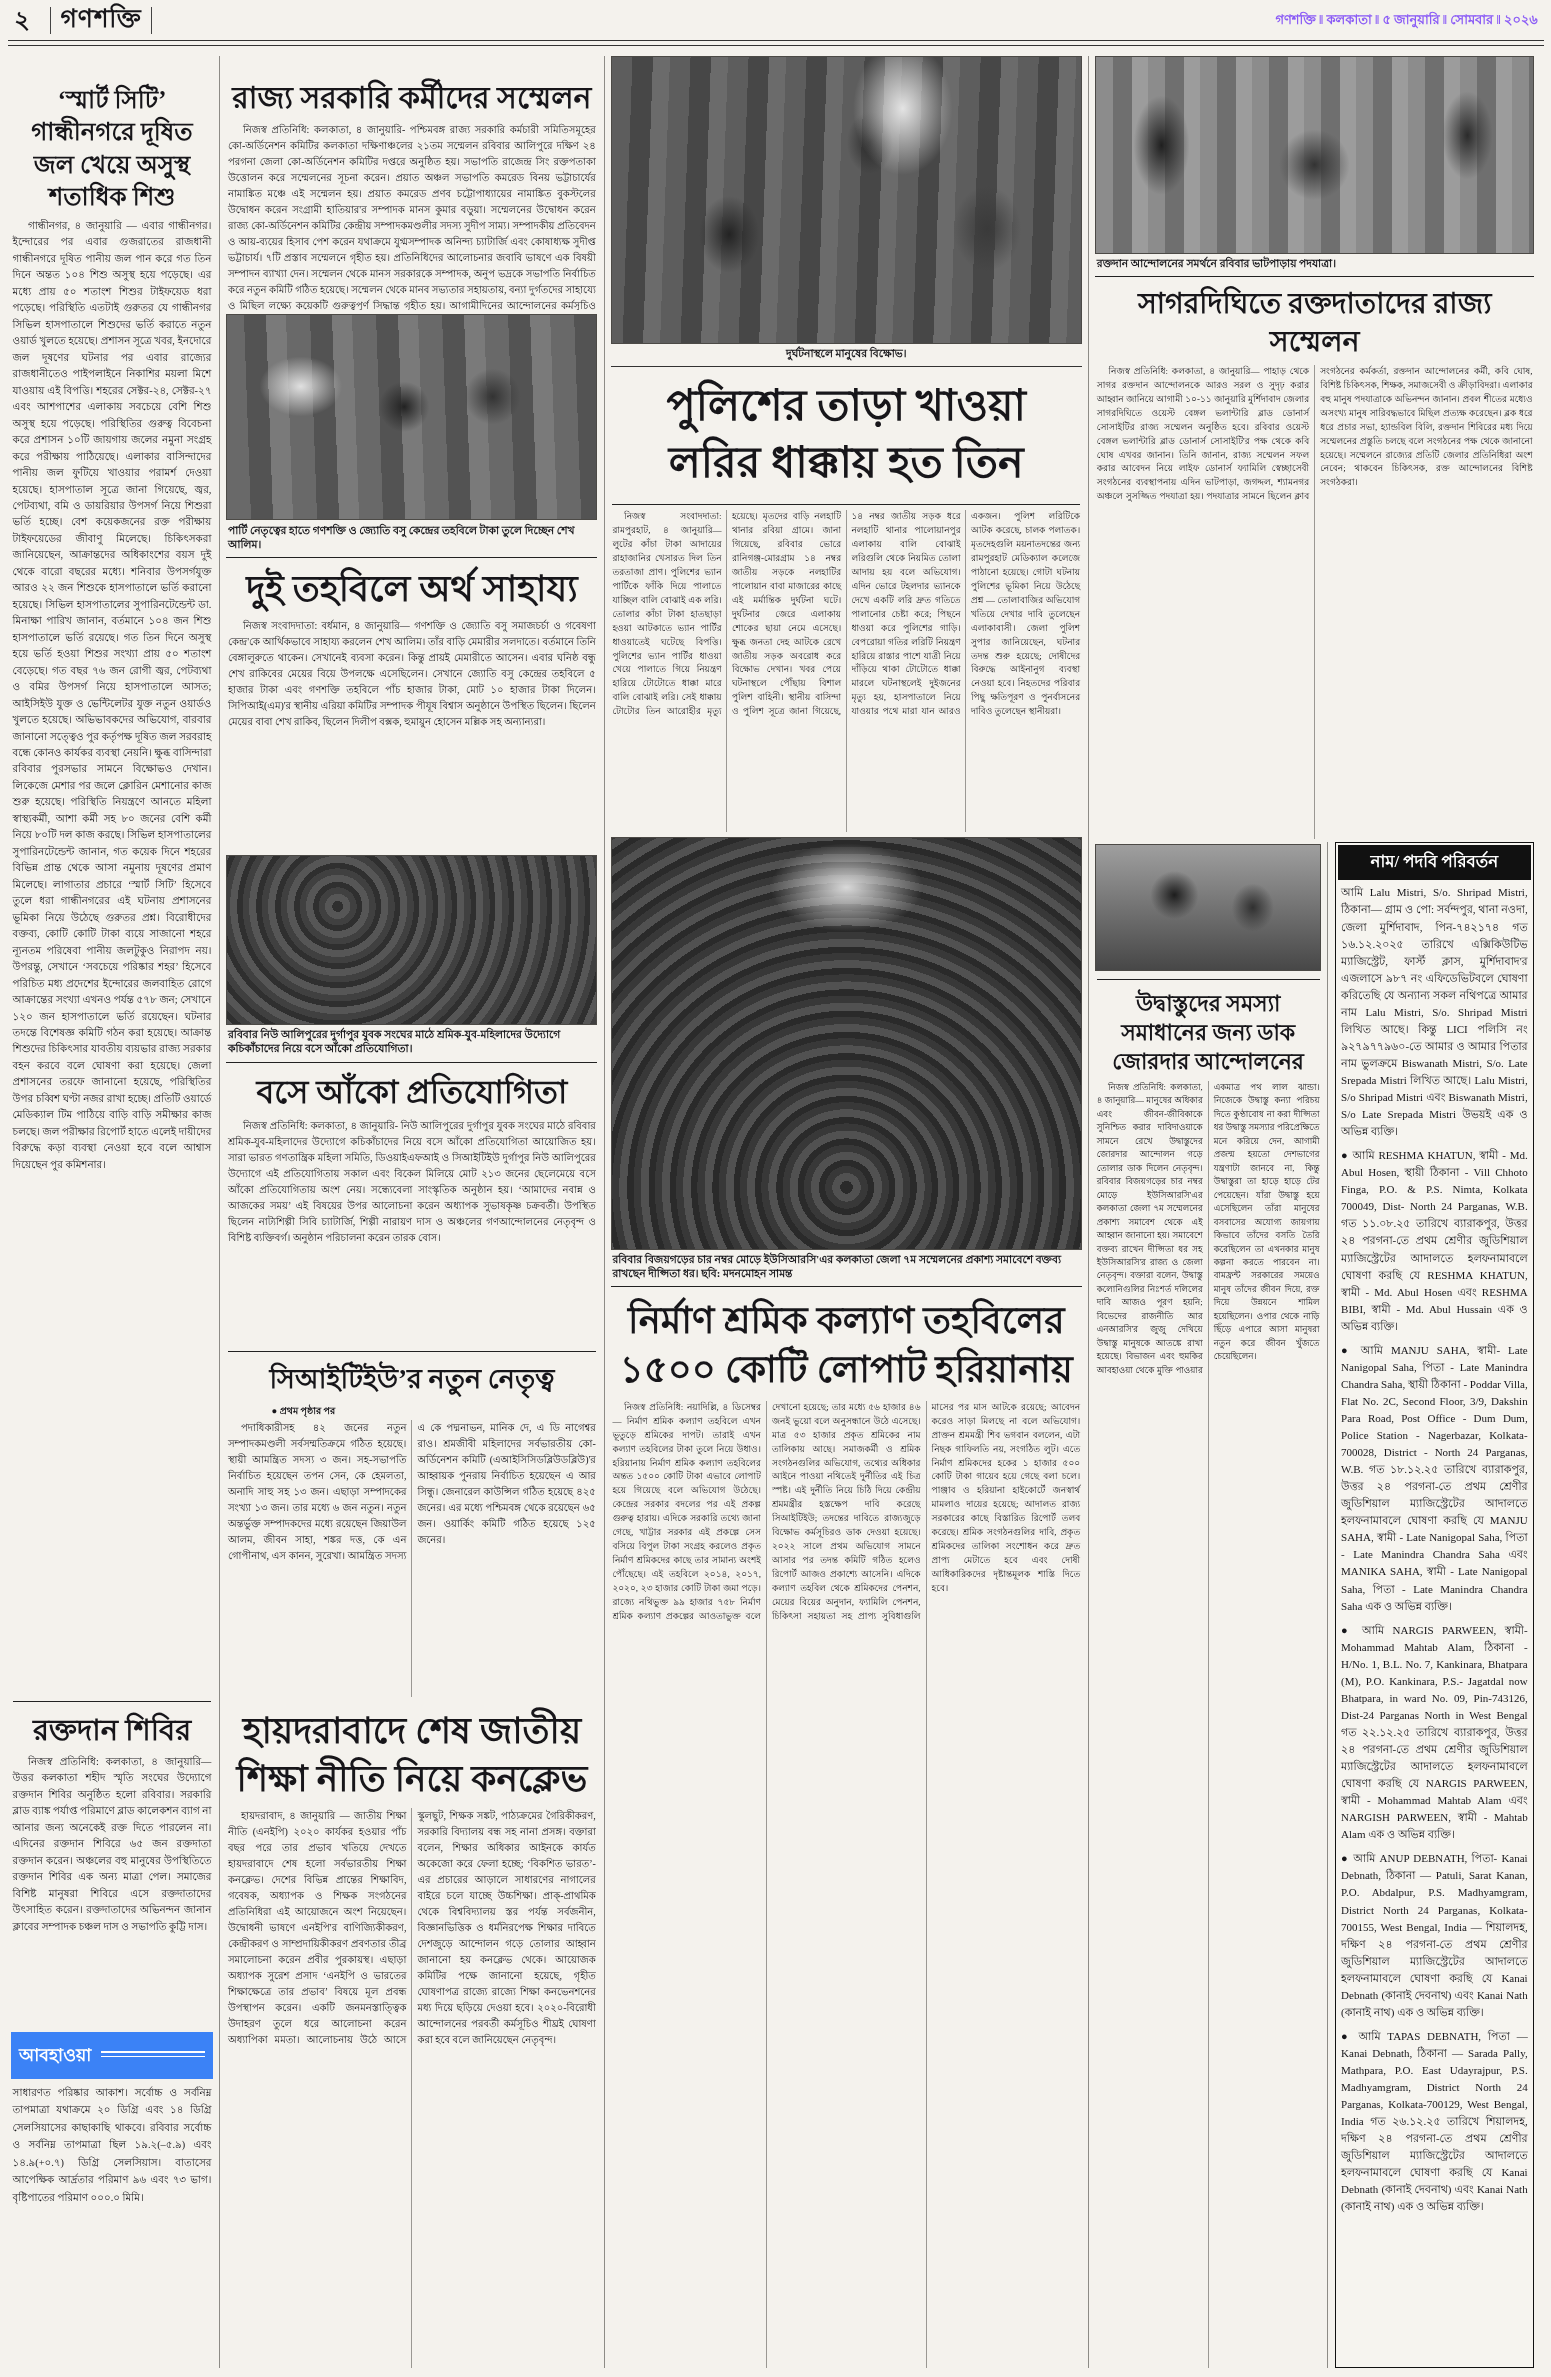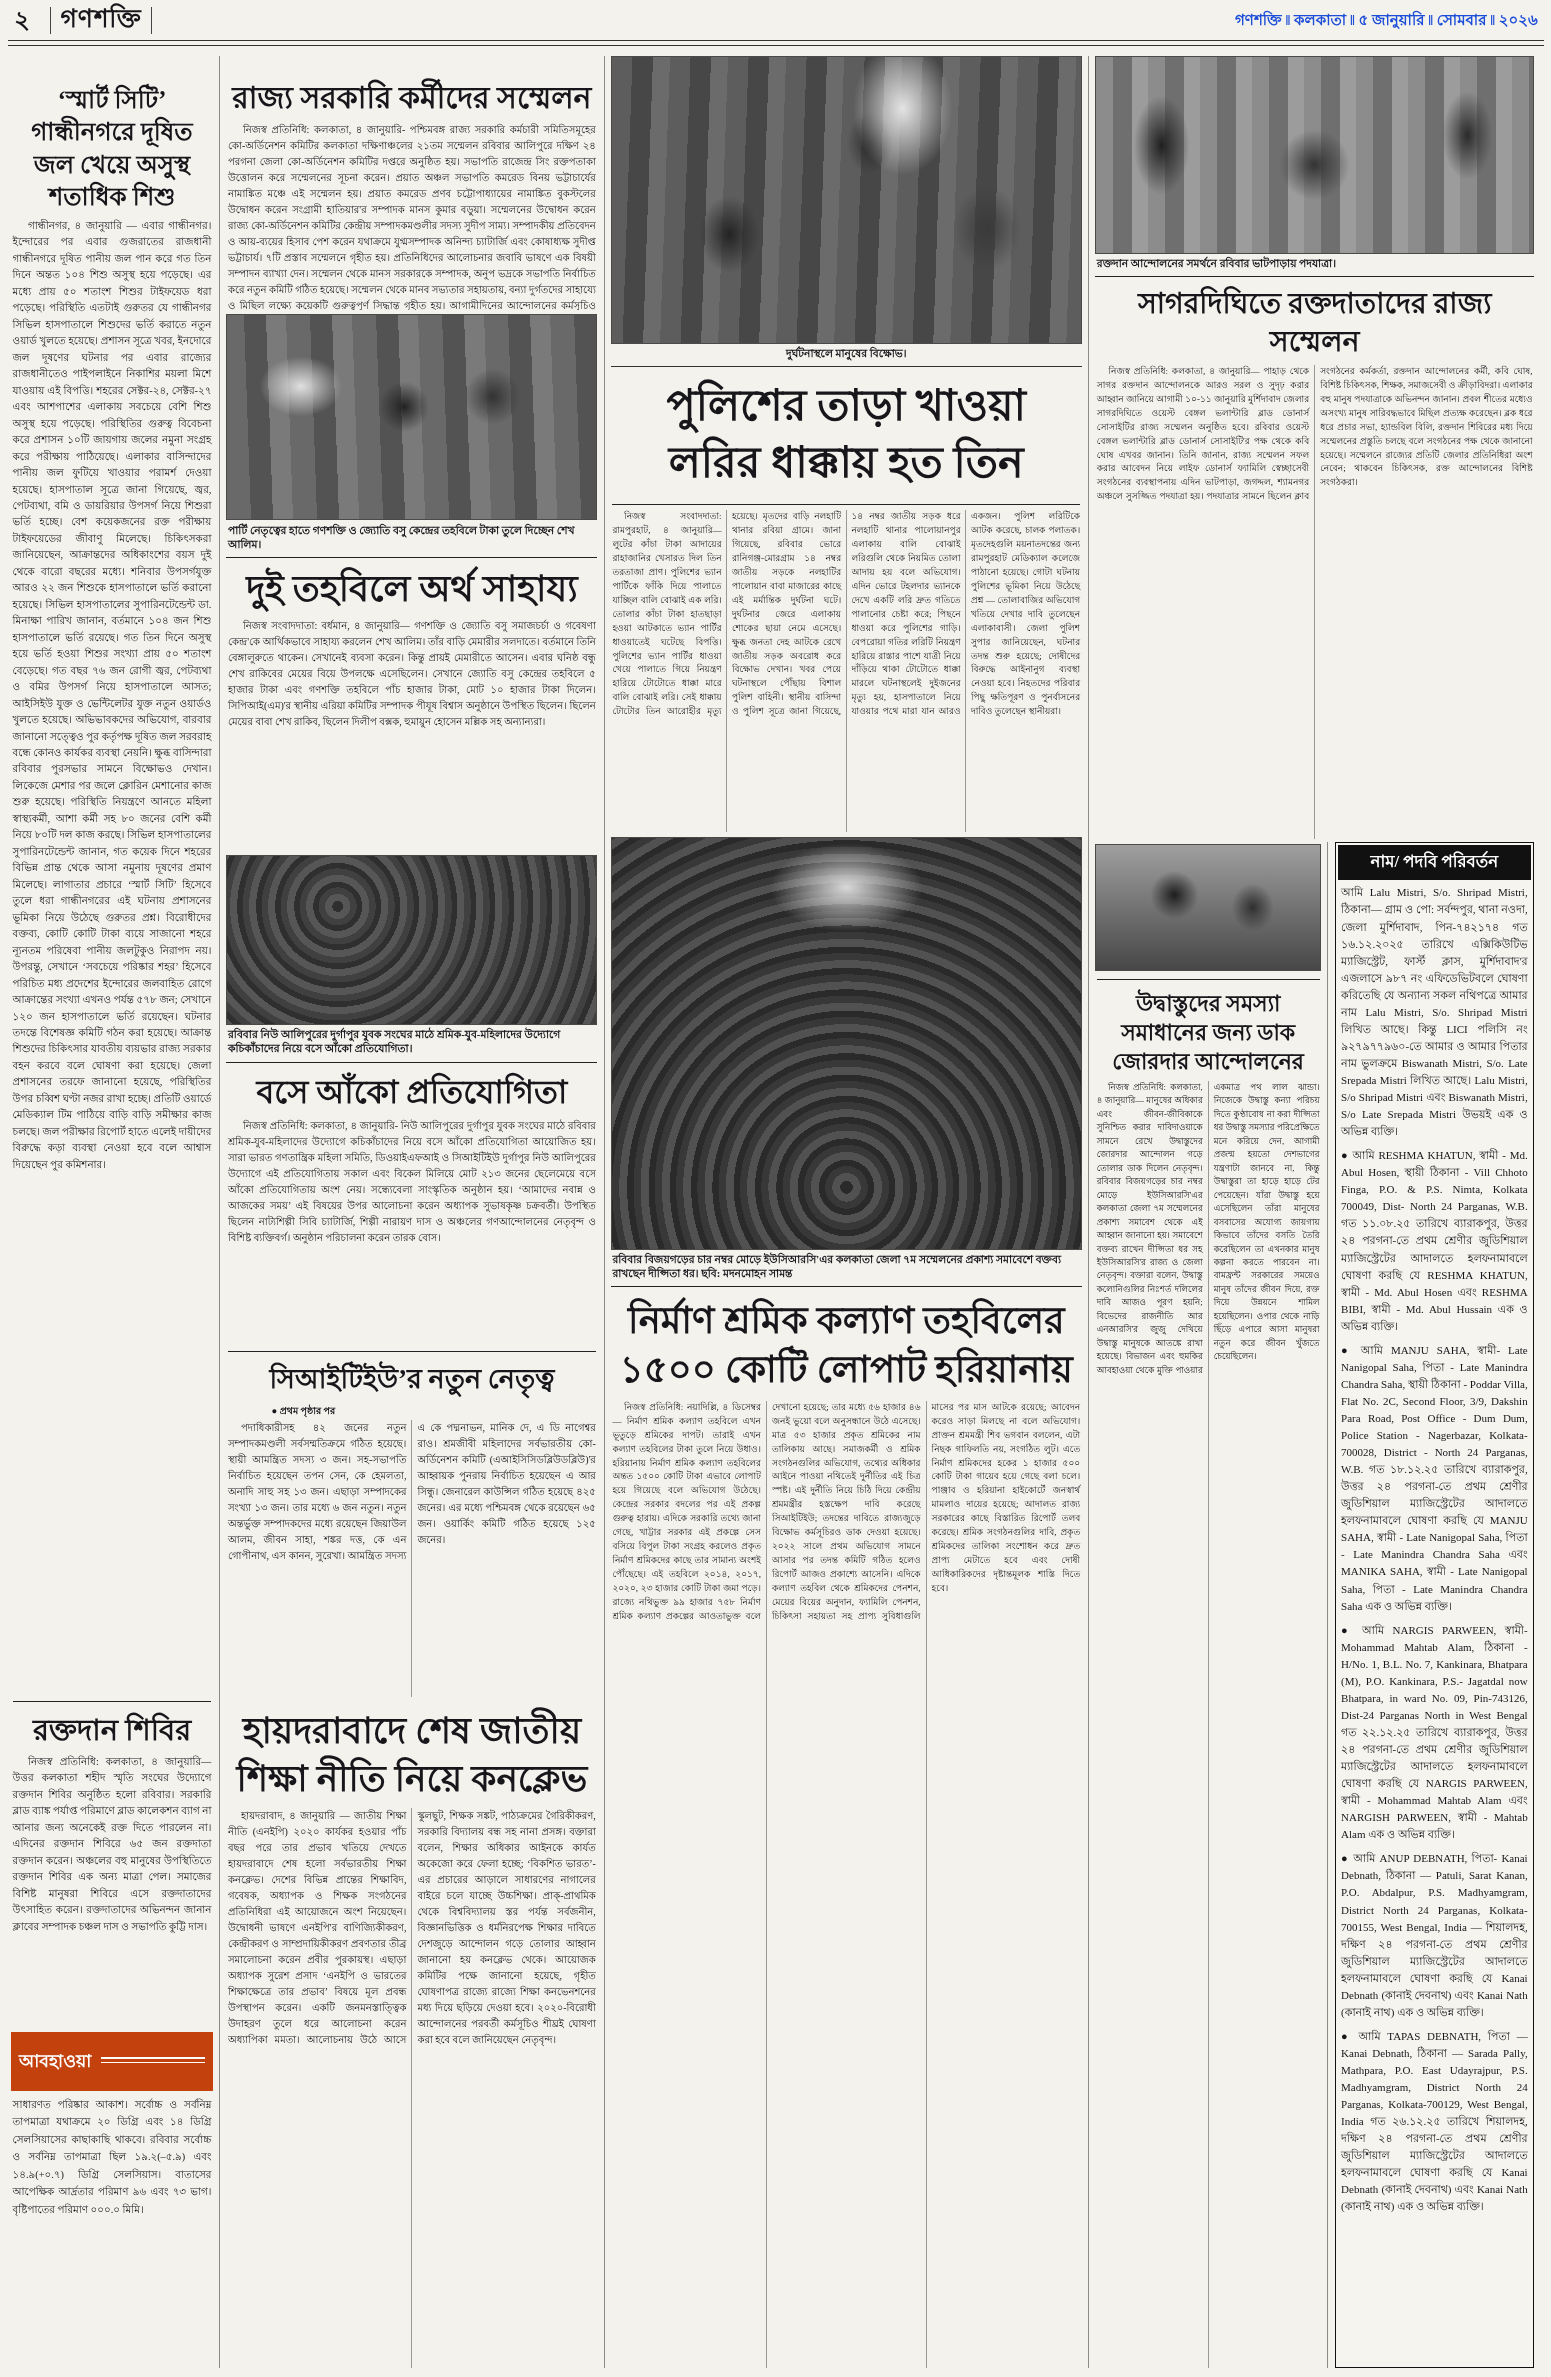--- a/index.html
+++ b/index.html
@@ -4,21 +4,21 @@
 <style>
   html,body{margin:0;padding:0;background:#dcdad5;}
   .page{position:relative;width:1552px;height:2377px;background:#f4f2ed;color:#17161a;
         font-family:"Liberation Serif","DejaVu Serif",serif;overflow:hidden;box-sizing:border-box;}
   
   .mast-row{display:flex;align-items:center;height:40px;padding:1.6px 14.2px 0;box-sizing:border-box;}
   .page-num{font-size:24px;font-weight:bold;padding-right:11px;}
   .mast-sep{width:0.8px;height:27px;background:#444;margin:0 9.5px;}
   .masthead{font-size:25px;font-weight:bold;letter-spacing:0.8px;}
   .mast-spacer{flex:1;}
-  .dateline{font-size:15px;font-weight:bold;color:#1d4ed8;}
+  .dateline{font-size:13px;font-weight:bold;color:#8b5cf6;}
   .drule{height:4px;border-top:0.8px solid #333;border-bottom:1.6px solid #333;margin:0 8px;}
   
   .content{display:flex;align-items:stretch;height:2322px;padding:9.5px 11px 0;box-sizing:border-box;}
   .col{display:flex;flex-direction:column;min-width:0;box-sizing:border-box;}
   .c1{width:202px;}
   .c2{width:371px;}
   .c3{width:471px;}
   .cr{width:439px;}
   .vsep{width:0.8px;background:#8d8b86;margin:0 6.3px;flex:0 0 0.8px;}
   
@@ -59,22 +59,22 @@
     radial-gradient(40px 71px at 15% 45%,#1f1f1f,transparent 70%),
     radial-gradient(36px 63px at 85% 40%,#2b2b2b,transparent 70%),
     radial-gradient(47px 47px at 50% 55%,#333,transparent 75%),
     repeating-linear-gradient(90deg,#8c8c8c 0 17.4px,#6f6f6f 17.4px 36px,#9c9c9c 36px 52px),
     linear-gradient(180deg,#d2d2d2,#6a6a6a);}
   .ph6{background:
     radial-gradient(32px 32px at 35% 40%,#1d1d1d,transparent 75%),
     radial-gradient(28px 32px at 70% 50%,#303030,transparent 75%),
     linear-gradient(180deg,#9f9f9f,#474747);}
   
-  .blackbar{display:flex;align-items:center;background:#c2410c;color:#fff;font-weight:bold;
-            font-size:17.4px;padding:19px 8px;line-height:1.2;}
+  .blackbar{display:flex;align-items:center;background:#3b82f6;color:#fff;font-weight:bold;
+            font-size:17.4px;padding:13px 8px;line-height:1.2;}
   .wlines{flex:1;height:9.5px;margin-left:9.5px;background:repeating-linear-gradient(180deg,#fff 0 1.6px,transparent 1.6px 4.7px);}
   .weather-body{font-size:10.3px;line-height:1.7;text-align:justify;padding:4.7px 1.6px;overflow:hidden;}
   .cls-box{border:1.6px solid #111;display:flex;flex-direction:column;flex:1;min-height:0;background:#f6f4ef;}
   .cls-head{background:#111;color:#fff;font-weight:bold;font-size:16.6px;text-align:center;padding:4px 3.2px;margin:2.4px;}
   .cls-body{padding:1.6px 5.5px;overflow:hidden;flex:1;}
   .cls-body p{font-size:11px;line-height:1.55;text-align:justify;margin:0 0 7.1px;text-indent:0;}
   .subsplit{display:flex;flex:1;min-height:0;margin-top:3.2px;}
   .flexfill{flex:1;min-height:0;}
 </style>
 </head>

